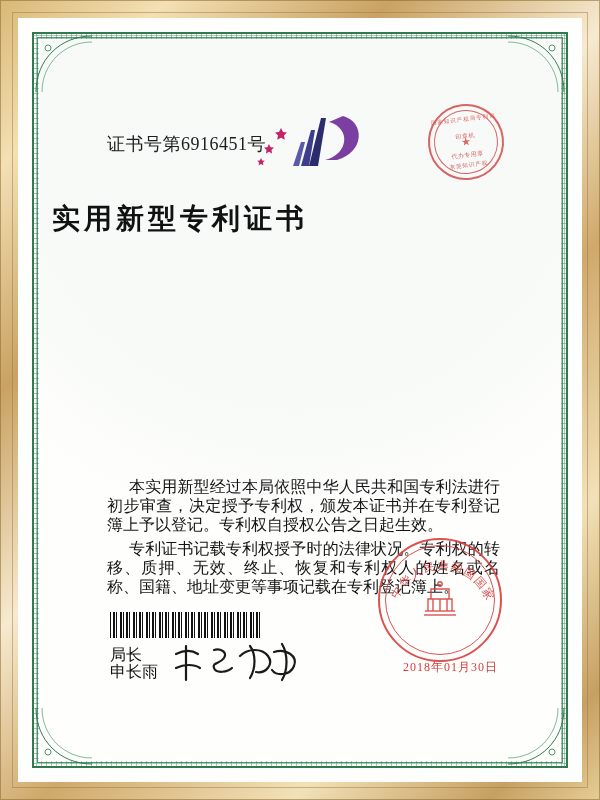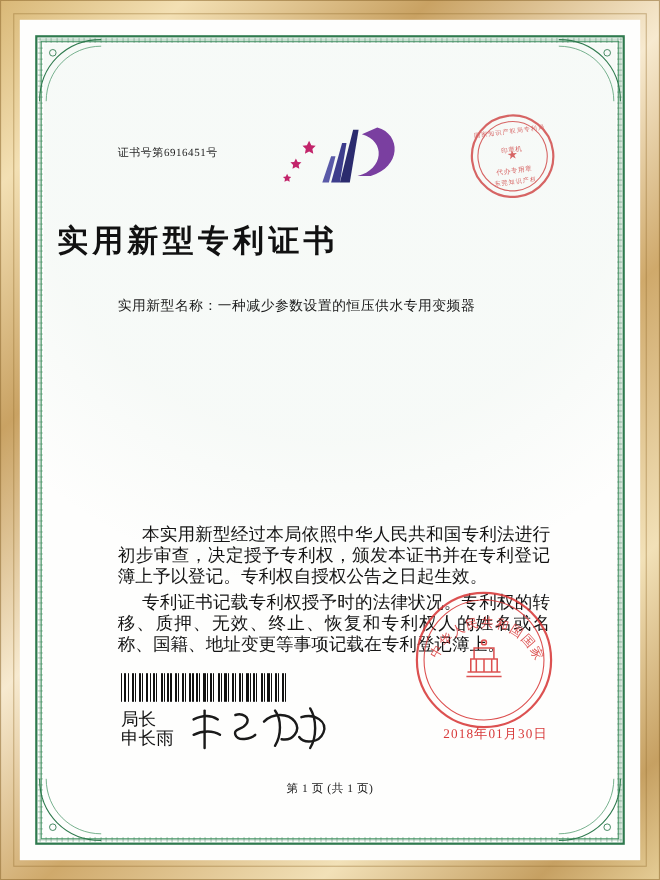--- a/index.html
+++ b/index.html
@@ -105,21 +105,21 @@
     top: 34px;
     right: 34px;
     bottom: 34px;
   }
 
   .cert-no {
     position: absolute;
     left: 55px;
     top: 80px;
     font-family: "Liberation Serif", serif;
-    font-size: 10px;
+    font-size: 18px;
     color: #1d1d1d;
     letter-spacing: 0.5px;
     white-space: nowrap;
   }
 
   
   .logo {
     position: absolute;
     left: 50%;
     top: 56px;
@@ -357,23 +357,20 @@
         <div class="arc-top">国家知识产权局专利局</div>
         <div class="mid1">印章机</div>
         <div class="star">★</div>
         <div class="mid2">代办专用章</div>
         <div class="arc-bot">东莞知识产权</div>
       </div>
 
       <div class="main-title">实用新型专利证书</div>
 
       <div class="fields">
-        <div class="field-row">
-          <span class="lbl">实用新型名称：</span><span class="val">一种减少参数设置的恒压供水专用变频器</span>
-        </div>
       </div>
 
       <div class="paras">
         <p>本实用新型经过本局依照中华人民共和国专利法进行初步审查，决定授予专利权，颁发本证书并在专利登记簿上予以登记。专利权自授权公告之日起生效。</p>
         <p>专利证书记载专利权授予时的法律状况。专利权的转移、质押、无效、终止、恢复和专利权人的姓名或名称、国籍、地址变更等事项记载在专利登记簿上。</p>
       </div>
 
       <div class="barcode"></div>
 
       <div class="signature-block">
@@ -418,17 +415,16 @@
               <path d="M7 38 H39"></path>
               <circle cx="23" cy="7" r="2.2"></circle>
               <path d="M16 22 V34 M23 22 V34 M30 22 V34"></path>
             </g>
           </svg>
         </div>
       </div>
 
       <div class="seal-date">2018年01月30日</div>
 
-      <div class="page-footer">第 1 页 (共 1 页)</div>
 
     </div>
   </div>
 </div>
 
 </body></html>

